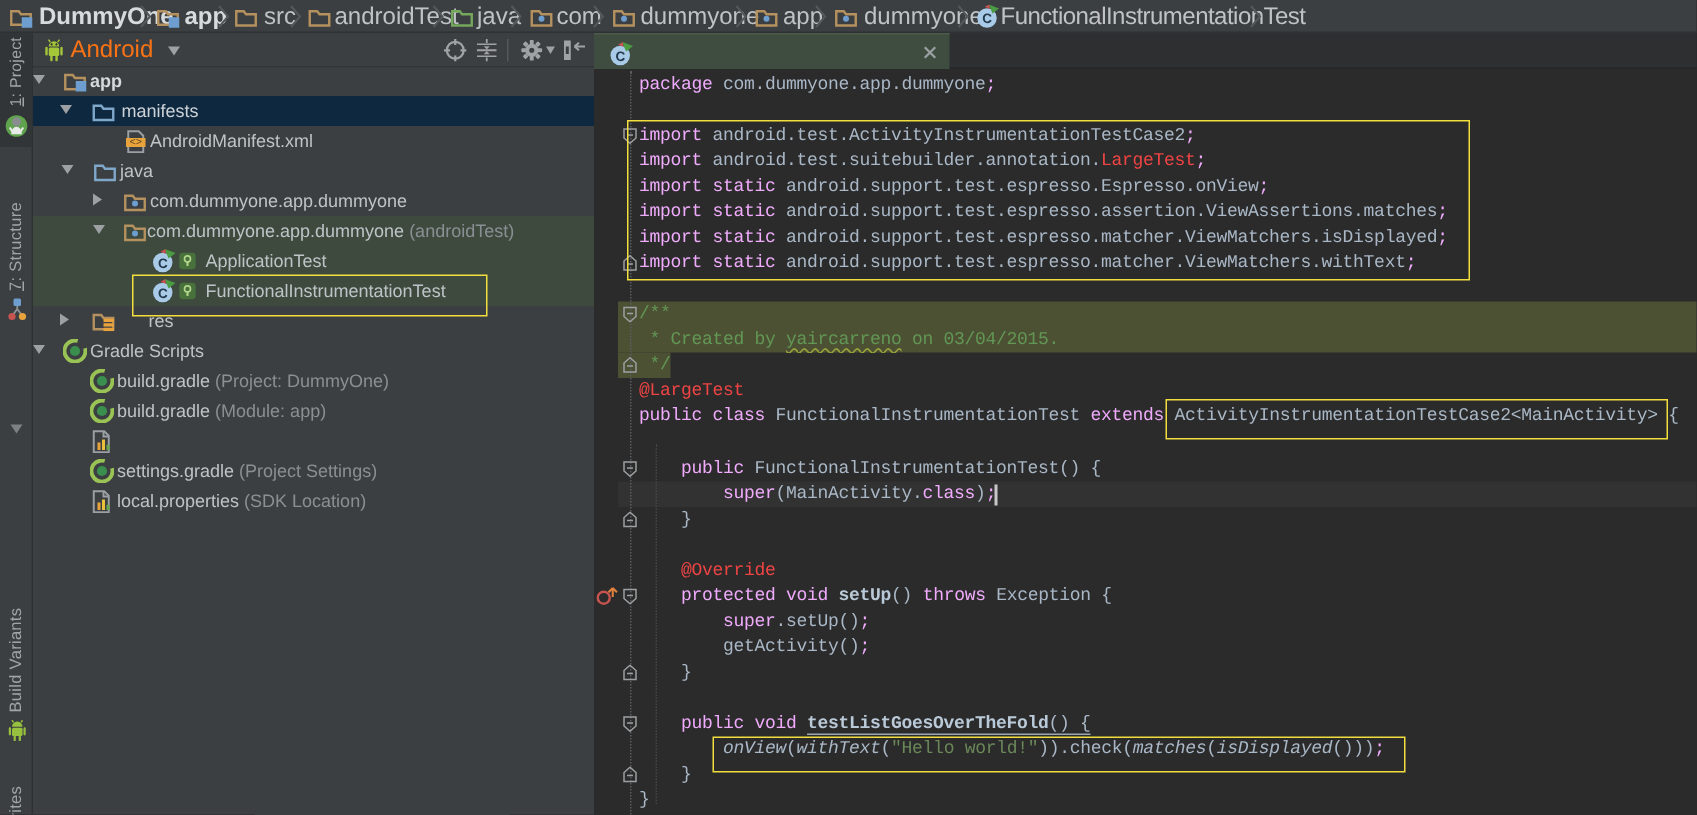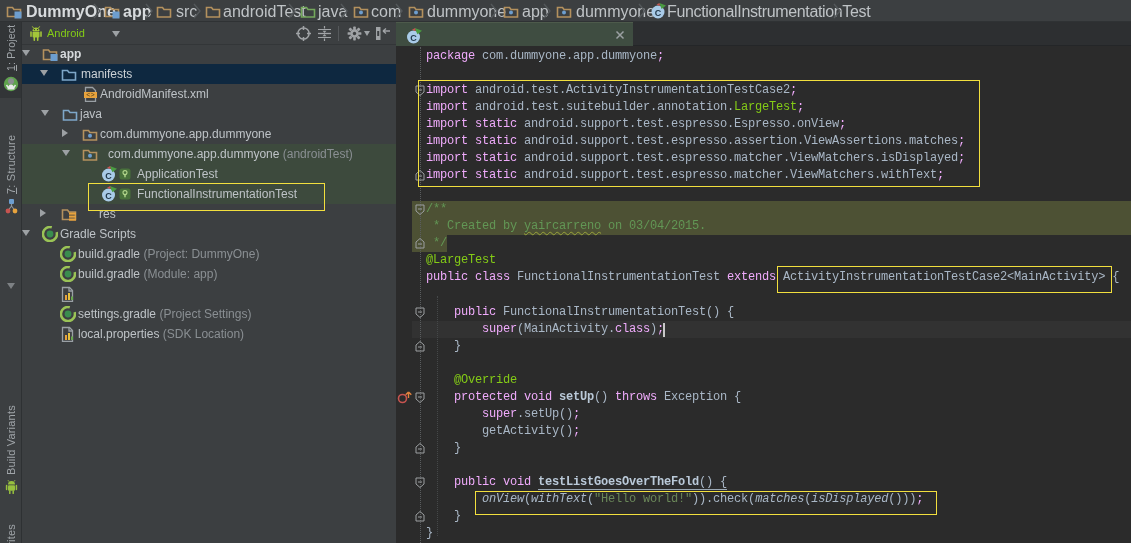--- a/index.html
+++ b/index.html
@@ -19,21 +19,21 @@
 .gry{color:#8a8f93}
 .arrow{position:absolute;top:6px;width:0;height:0}
 .adown{border-left:4.5px solid transparent;border-right:4.5px solid transparent;border-top:6px solid #9da1a4}
 .aright{border-top:4.5px solid transparent;border-bottom:4.5px solid transparent;border-left:6px solid #9da1a4;top:5px}
 #tabbar{position:absolute;left:396px;top:22px;width:735px;height:24px;background:#2d2f31;border-bottom:1px solid #242628}
 #tab{position:absolute;left:0;top:0;width:237px;height:24px;background:#3f4d41;border-top:1px solid #4d5a4b}
 #editor{position:absolute;left:396px;top:46px;width:735px;height:497px;background:#2b2b2b}
 pre{font-family:"Liberation Mono",monospace}
 #code{position:absolute;left:426px;top:47.8px;font-size:12px;line-height:17.05px;letter-spacing:-0.2px;color:#a9b7c6}
 #code .k{color:#f0abfc}
-#code .a{color:#84cc16}
+#code .a{color:#ef4444}
 #code .s{color:#6a8759}
 #code .d{color:#629755}
 #code .it{font-style:italic}
 #code .bd{font-weight:bold;color:#bac9d8}
 #code .ul{border-bottom:1px solid #9aa7b4}
 .ybox{position:absolute;border:1.5px solid #f2df3e;z-index:30}
 .olive{position:absolute;background:#4d5134;z-index:1}
 .hline{position:absolute;background:#323232;z-index:1}
 .dotline{position:absolute;width:1px;border-left:1px dotted #5a5d5f;z-index:2}
 .gmark{position:absolute;z-index:3}
@@ -125,21 +125,21 @@
 <div id="panel"></div>
 <div id="ptoolbar">
 <svg style="position:absolute;left:6px;top:3px" width="16" height="16">
       <path d="M4.5 6a3.5 3.5 0 017 0z" fill="#a4c639"></path>
       <rect x="4.5" y="6.6" width="7" height="5.8" rx="1" fill="#a4c639"></rect>
       <path d="M3 7v4.2M13 7v4.2M6.3 12.6v2.6M9.7 12.6v2.6" stroke="#a4c639" stroke-width="1.6" stroke-linecap="round"></path>
       <path d="M5.5 3l-1.2-1.6M10.5 3l1.2-1.6" stroke="#a4c639" stroke-width="1"></path>
       <circle cx="6.4" cy="4.6" r=".7" fill="#2b2b2b"></circle>
       <circle cx="9.6" cy="4.6" r=".7" fill="#2b2b2b"></circle>
     </svg>
-<span style="position:absolute;left:25px;top:0;line-height:23px;font-size:11px;color:#84cc16">Android</span>
+<span style="position:absolute;left:25px;top:0;line-height:23px;font-size:16px;color:#f97316">Android</span>
 <div class="arrow adown" style="left:90px;top:9px"></div>
 <svg style="position:absolute;left:274px;top:4px" width="15" height="15">
       <circle cx="7.5" cy="7.5" r="5.6" fill="none" stroke="#a0a3a6" stroke-width="1.5"></circle>
       <path d="M7.5 0v4M7.5 11v4M0 7.5h4M11 7.5h4" stroke="#a0a3a6" stroke-width="1.5"></path>
     </svg>
 <svg style="position:absolute;left:295px;top:4px" width="15" height="15">
       <path d="M1 7.5h13" stroke="#a0a3a6" stroke-width="1.3"></path>
       <path d="M1 3.5h13M1 11.5h13" stroke="#a0a3a6" stroke-width="1.1"></path>
       <path d="M7.5 0v2.6M7.5 15v-2.6" stroke="#a0a3a6" stroke-width="1.2"></path>
       <path d="M5.5 4.8L7.5 7l2-2.2zM5.5 10.2l2-2.2 2 2.2z" fill="#a0a3a6"></path>
@@ -251,21 +251,21 @@
         <circle cx="8" cy="9.7" r="2" fill="#6d9ecf"></circle>
       </svg>
  <span class="tx" style="left:78px">com.dummyone.app.dummyone</span>
 </div>
 <div class="row" style="top:100px;background:#3d4a3d">
  <div class="arrow adown" style="left:40px"></div>
  <svg class="ic" style="left:60px" width="16" height="16">
         <path d="M1.5 4.5h5l1.5 2h6.5v7.5H1.5z" fill="none" stroke="#b4915e" stroke-width="1.6"></path>
         <circle cx="8" cy="9.7" r="2" fill="#6d9ecf"></circle>
       </svg>
- <span class="tx" style="left:86px">com.dummyone.app.dummyone <span class="gry">(androidTest)</span></span>
+ <span class="tx" style="left:76px">com.dummyone.app.dummyone <span class="gry">(androidTest)</span></span>
 </div>
 <div class="row" style="top:120px;background:#3d4a3d">
  <svg class="ic" style="left:79px" width="17" height="16">
         <circle cx="7.5" cy="9" r="6.5" fill="#a9cbe8"></circle>
         <text x="7.5" y="12.5" font-size="9" font-weight="bold" fill="#233a4d" text-anchor="middle" font-family="Liberation Sans">C</text>
         <path d="M8.8 0l7.2 2.7-4.6 3.6z" fill="#4a9b41"></path>
         <path d="M6 1.8l3.2-1.8.4 3.2z" fill="#c75450"></path>
       </svg>
  <svg class="ic" style="left:97px;top:4px" width="12" height="12">
         <rect x="0.5" y="0.5" width="11" height="11" rx="2.5" fill="#49713c"></rect>

